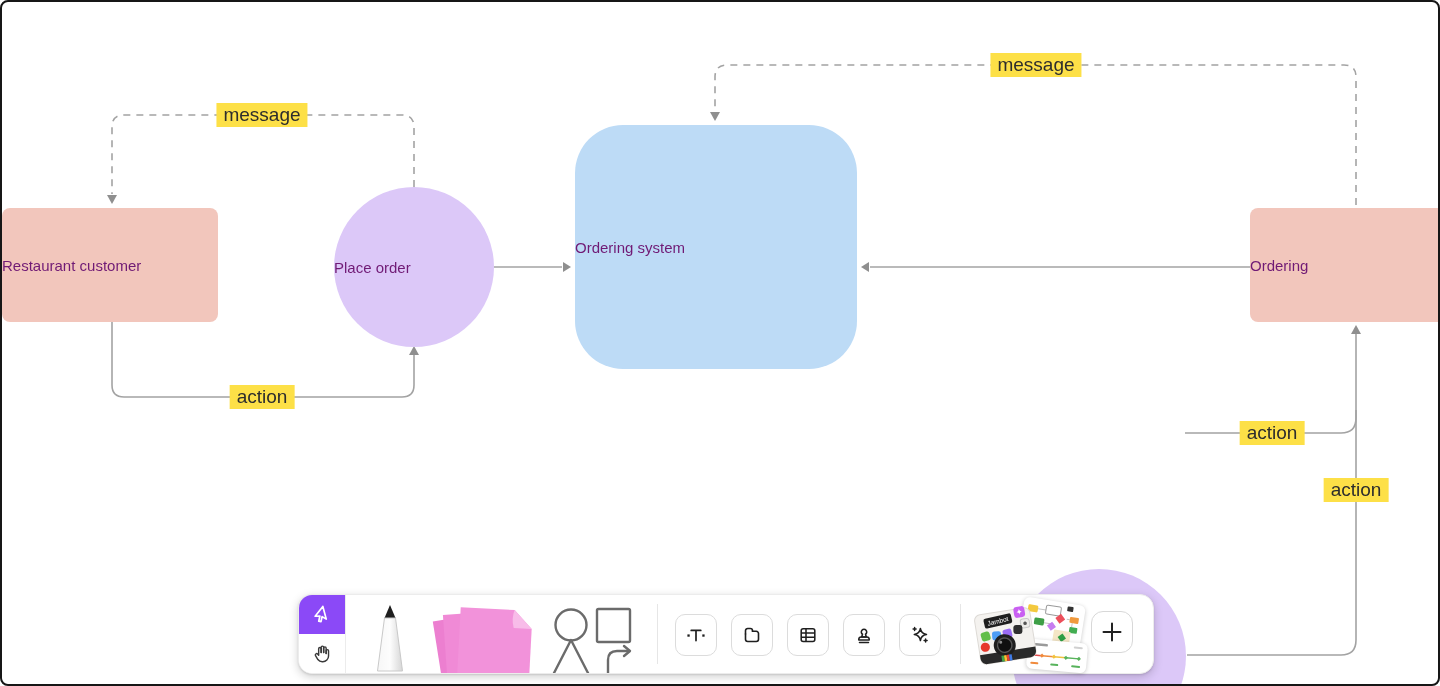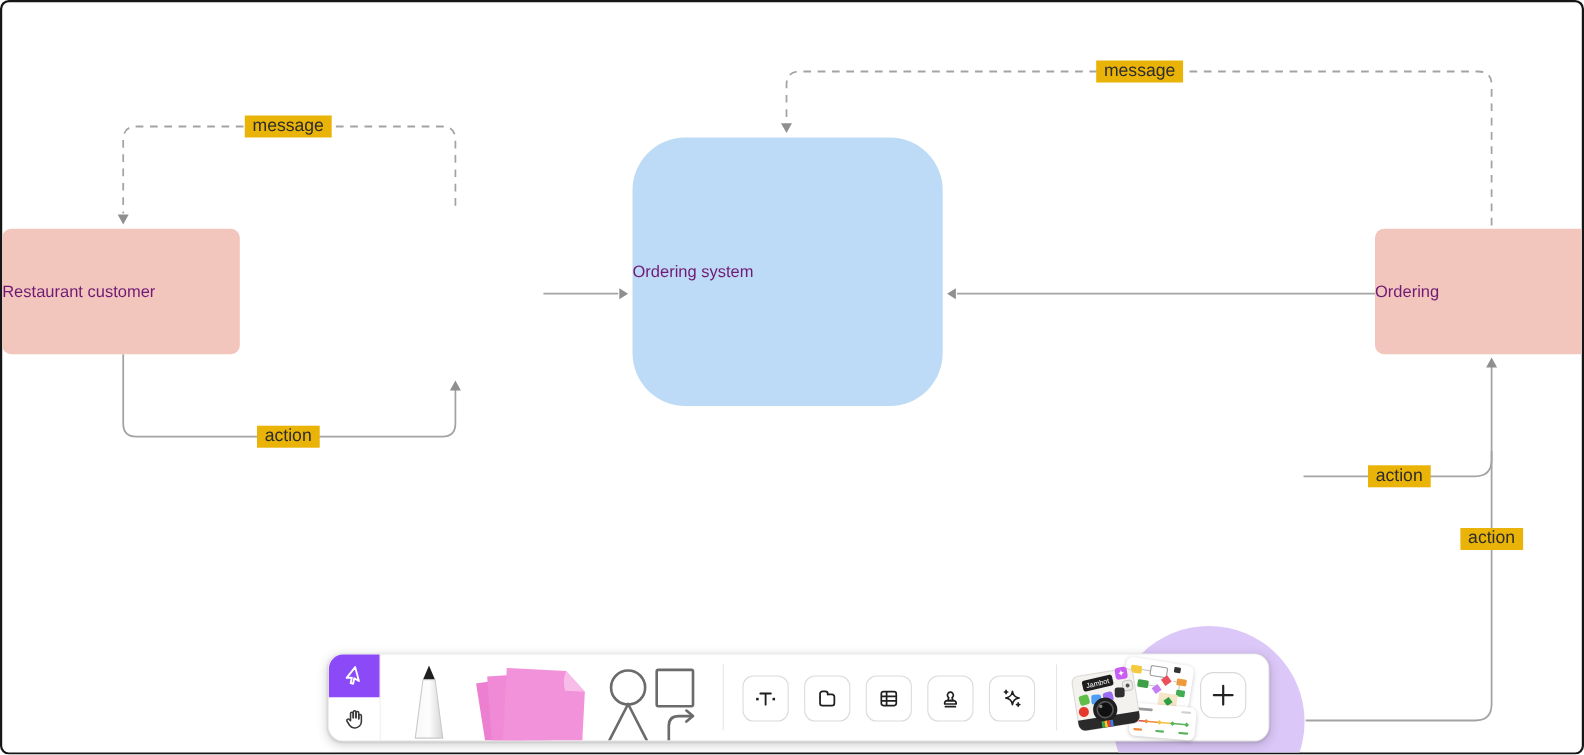--- a/index.html
+++ b/index.html
@@ -6,22 +6,22 @@
   .frame{position:relative;width:1436px;height:682px;border:2px solid #161616;border-radius:8px;
          overflow:hidden;background:#ffffff;font-family:"Liberation Sans",sans-serif;}
   
   .node{position:absolute;display:flex;align-items:center;justify-content:flex-start;
         font-size:15px;color:#701a75;text-align:center;z-index:2;}
   .n-rect{border-radius:8px;background:#F2C6BC;}
   .n-circle{border-radius:50%;background:#DCC8F8;}
   .n-squircle{border-radius:48px;background:#BDDBF6;}
   
   svg.connectors{position:absolute;left:0;top:0;z-index:1;}
-  .edge-label{position:absolute;transform:translate(-50%,-50%);background:#eab308;
-              padding:1px 7px;font-size:16px;color:#2d2d2d;z-index:3;white-space:nowrap;}
+  .edge-label{position:absolute;transform:translate(-50%,-50%);background:#fde047;
+              padding:1px 7px;font-size:19px;color:#2d2d2d;z-index:3;white-space:nowrap;}
   .label-fragment{position:absolute;z-index:2;font-size:15px;color:#2d2d2d;}
   
   .toolbar{position:absolute;left:296px;top:592px;width:854px;height:78px;background:#fff;
            border:1px solid #ececec;border-radius:14px;z-index:5;
            box-shadow:0 3px 10px rgba(0,0,0,.18),0 1px 2px rgba(0,0,0,.10);}
   .tb-abs{position:absolute;}
   .selhand{left:0;top:0;width:46px;height:78px;border-right:1px solid #ececec;}
   .cell{width:46px;height:39px;display:flex;align-items:center;justify-content:center;cursor:pointer;}
   .cell.sel{background:#8B49F7;border-radius:13px 0 0 0;}
   .cell.hand{background:#fff;border-radius:0 0 0 13px;}
@@ -66,20 +66,23 @@
   </svg>
 
   <span class="edge-label" style="left:260px;top:113px">message</span>
   <span class="edge-label" style="left:1034px;top:63px">message</span>
   <span class="edge-label" style="left:260px;top:395px">action</span>
   <span class="edge-label" style="left:1270px;top:431px">action</span>
   <span class="edge-label" style="left:1354px;top:488px">action</span>
 
   <div class="node n-rect" style="left:0;top:206px;width:216px;height:114px">
     <span>Restaurant customer</span>
+  </div>
+  <div class="node n-circle" style="left:332px;top:185px;width:160px;height:160px">
+    <span>Place order</span>
   </div>
   <div class="node n-squircle" style="left:573px;top:123px;width:282px;height:244px">
     <span>Ordering system</span>
   </div>
   <div class="node n-rect" style="left:1248px;top:206px;width:196px;height:114px">
     <span>Ordering</span>
   </div>
 
   <div class="node n-circle" style="left:1010px;top:567px;width:174px;height:174px"></div>
   <span class="label-fragment" style="left:1142px;top:643px">d</span>

